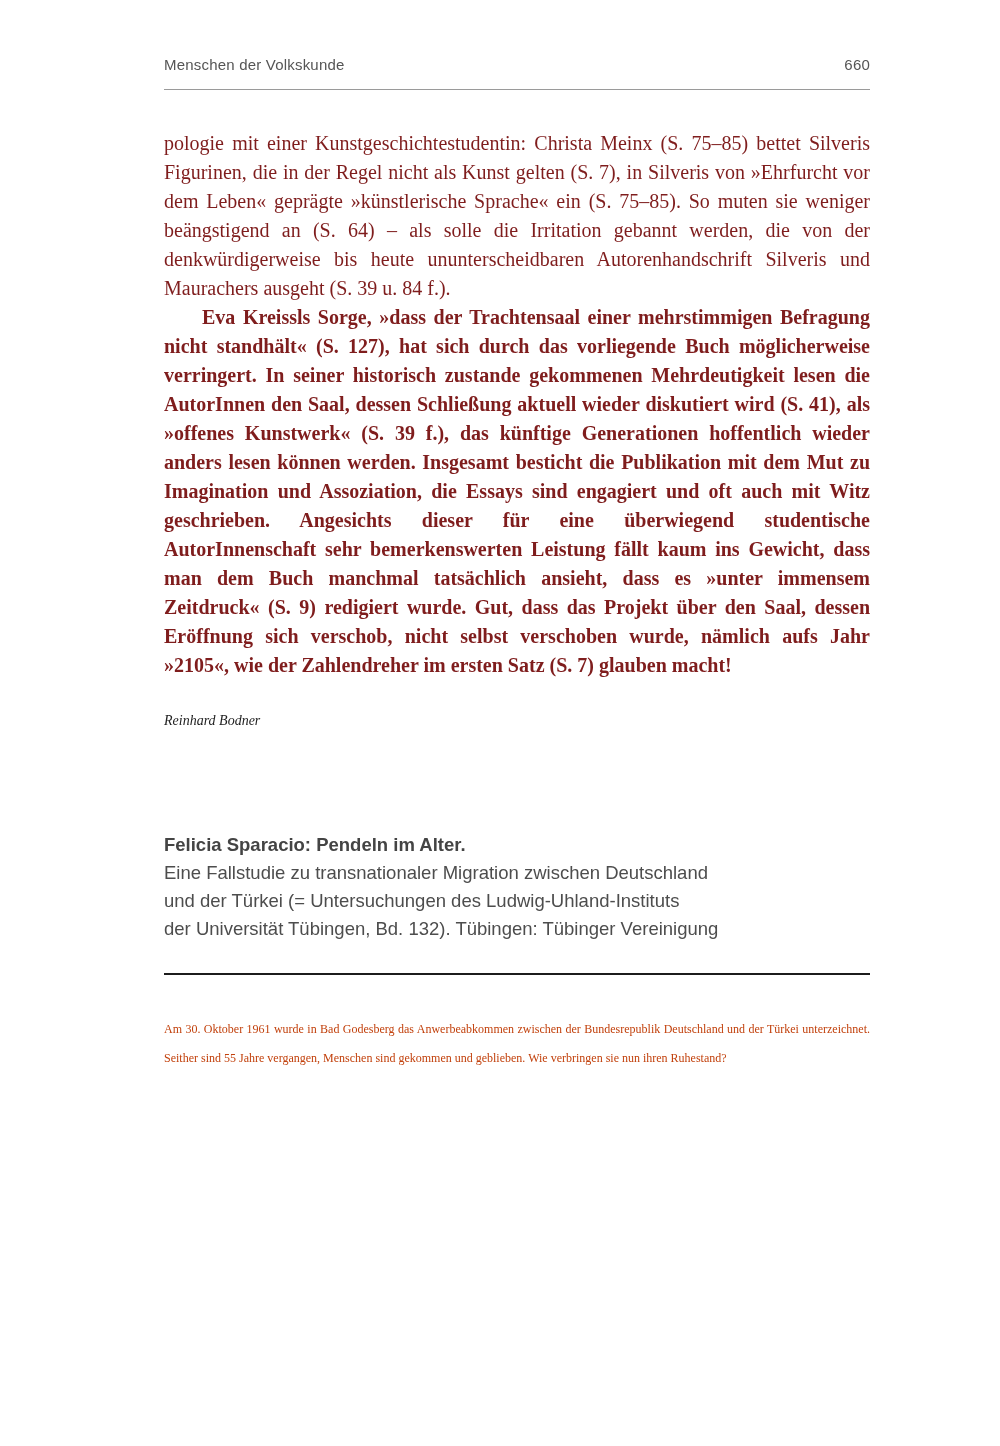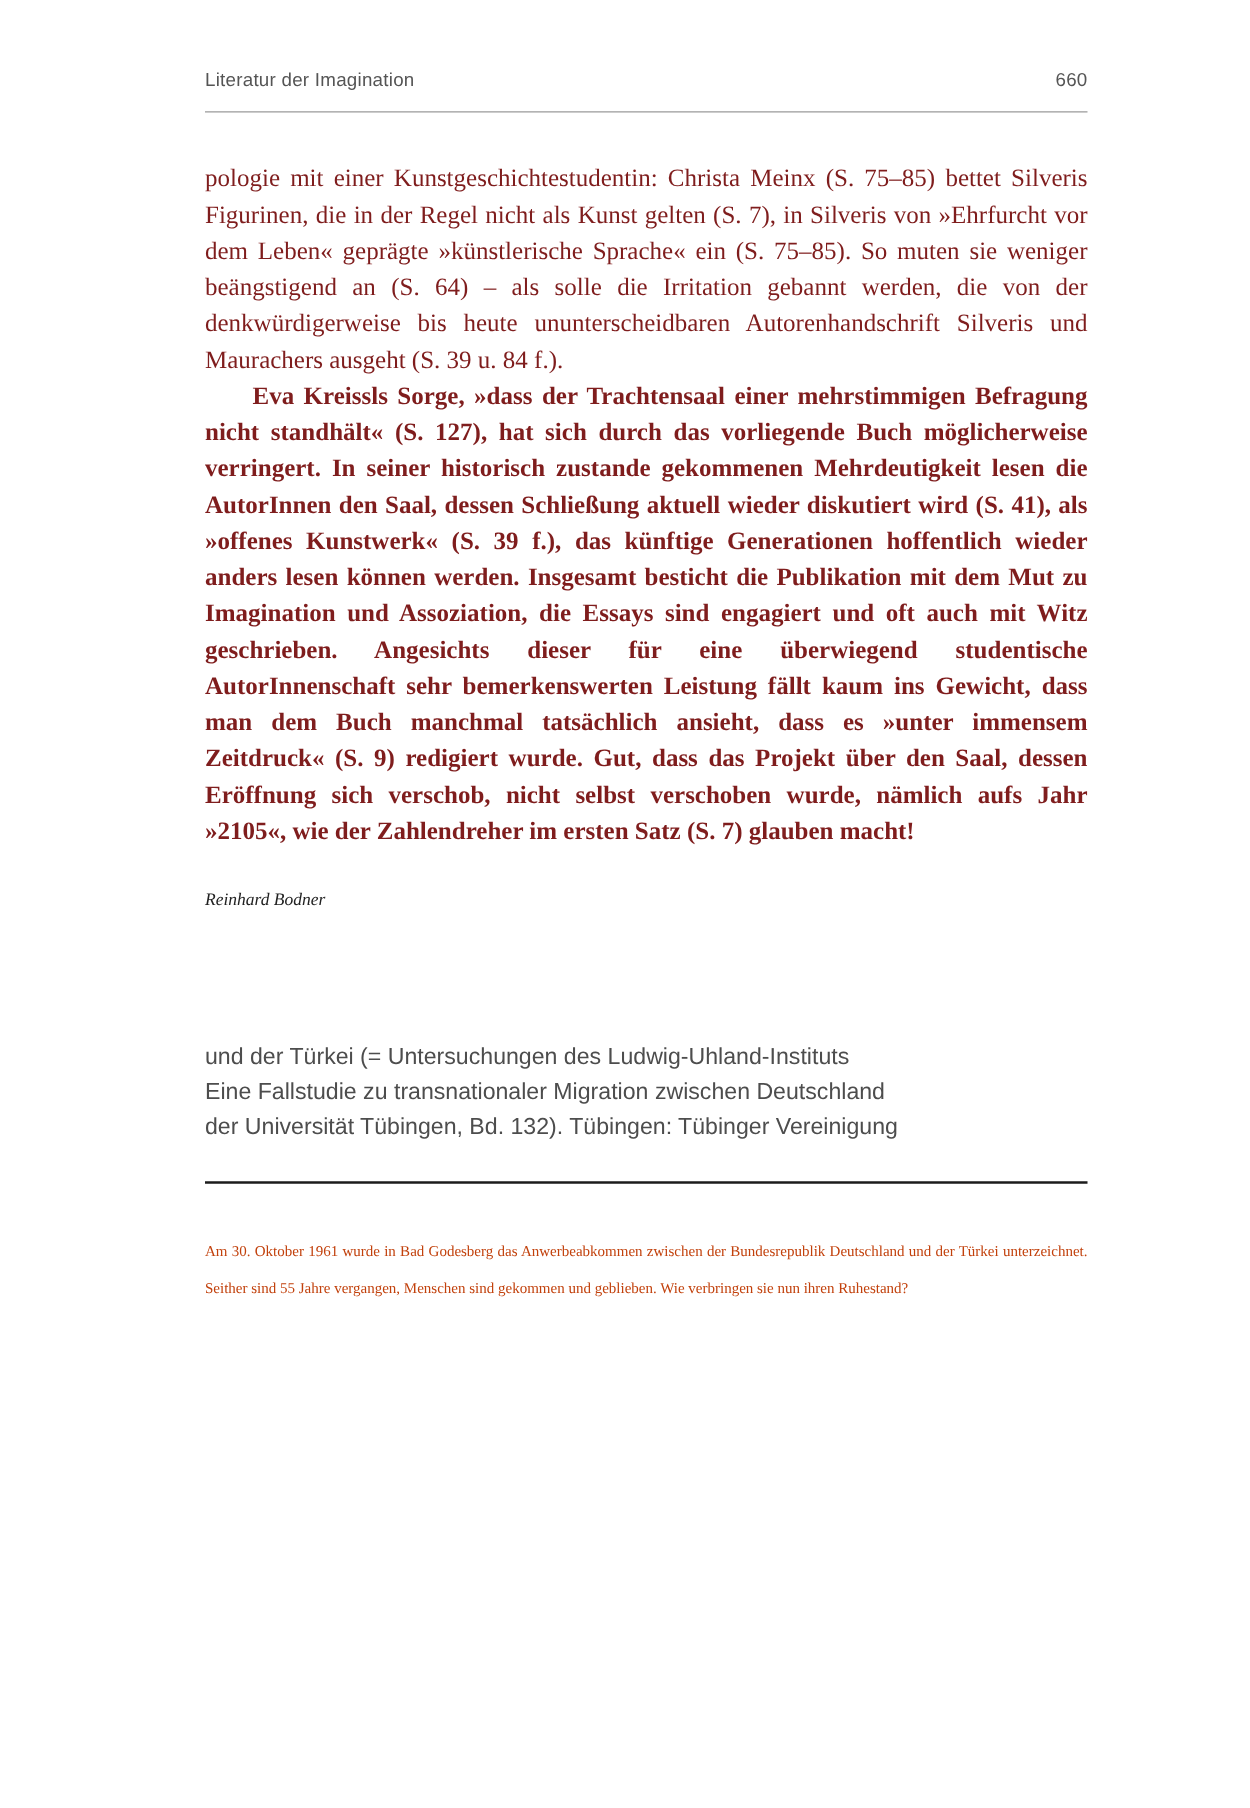--- a/index.html
+++ b/index.html
@@ -94,35 +94,36 @@
   }
   .review2-body p { margin: 0; }
 </style>
 </head>
 <body>
 
 <div class="page">
   <div class="column">
 
     <div class="running-header">
-      <span>Literatur der Imagination</span>
+      <span>Menschen der Volkskunde</span>
       <span>660</span>
     </div>
     <hr class="header-rule">
 
     <div class="review-body">
       <p>pologie mit einer Kunstgeschichtestudentin: Christa Meinx (S. 75–85) bettet Silveris Figurinen, die in der Regel nicht als Kunst gelten (S. 7), in Silveris von »Ehrfurcht vor dem Leben« geprägte »künstlerische Sprache« ein (S. 75–85). So muten sie weniger beängstigend an (S. 64) – als solle die Irritation gebannt werden, die von der denkwürdigerweise bis heute ununterscheidbaren Autorenhandschrift Silveris und Maurachers ausgeht (S. 39 u. 84 f.).</p>
       <p class="indented">Eva Kreissls Sorge, »dass der Trachtensaal einer mehrstimmigen Befragung nicht standhält« (S. 127), hat sich durch das vorliegende Buch möglicherweise verringert. In seiner historisch zustande gekommenen Mehrdeutigkeit lesen die AutorInnen den Saal, dessen Schließung aktuell wieder diskutiert wird (S. 41), als »offenes Kunstwerk« (S. 39 f.), das künftige Generationen hoffentlich wieder anders lesen können werden. Insgesamt besticht die Publikation mit dem Mut zu Imagination und Assoziation, die Essays sind engagiert und oft auch mit Witz geschrieben. Angesichts dieser für eine überwiegend studentische AutorInnenschaft sehr bemerkenswerten Leistung fällt kaum ins Gewicht, dass man dem Buch manchmal tatsächlich ansieht, dass es »unter immensem Zeitdruck« (S. 9) redigiert wurde. Gut, dass das Projekt über den Saal, dessen Eröffnung sich verschob, nicht selbst verschoben wurde, nämlich aufs Jahr »2105«, wie der Zahlendreher im ersten Satz (S. 7) glauben macht!</p>
     </div>
 
     <div class="author-name">Reinhard Bodner</div>
 
     <div class="review-heading">
+      <div class="heading-title">Felicia Sparacio: Pendeln im Alter.</div>
+      <div>Eine Fallstudie zu transnationaler Migration zwischen Deutschland</div>
       <div>und der Türkei (= Untersuchungen des Ludwig-Uhland-Instituts</div>
-      <div>Eine Fallstudie zu transnationaler Migration zwischen Deutschland</div>
       <div>der Universität Tübingen, Bd. 132). Tübingen: Tübinger Vereinigung</div>
     </div>
 
     <hr class="section-rule">
 
     <div class="review2-body">
       <p>Am 30. Oktober 1961 wurde in Bad Godesberg das Anwerbeabkommen zwischen der Bundesrepublik Deutschland und der Türkei unterzeichnet. Seither sind 55 Jahre vergangen, Menschen sind gekommen und geblieben. Wie verbringen sie nun ihren Ruhestand?</p>
     </div>
 
   </div>

